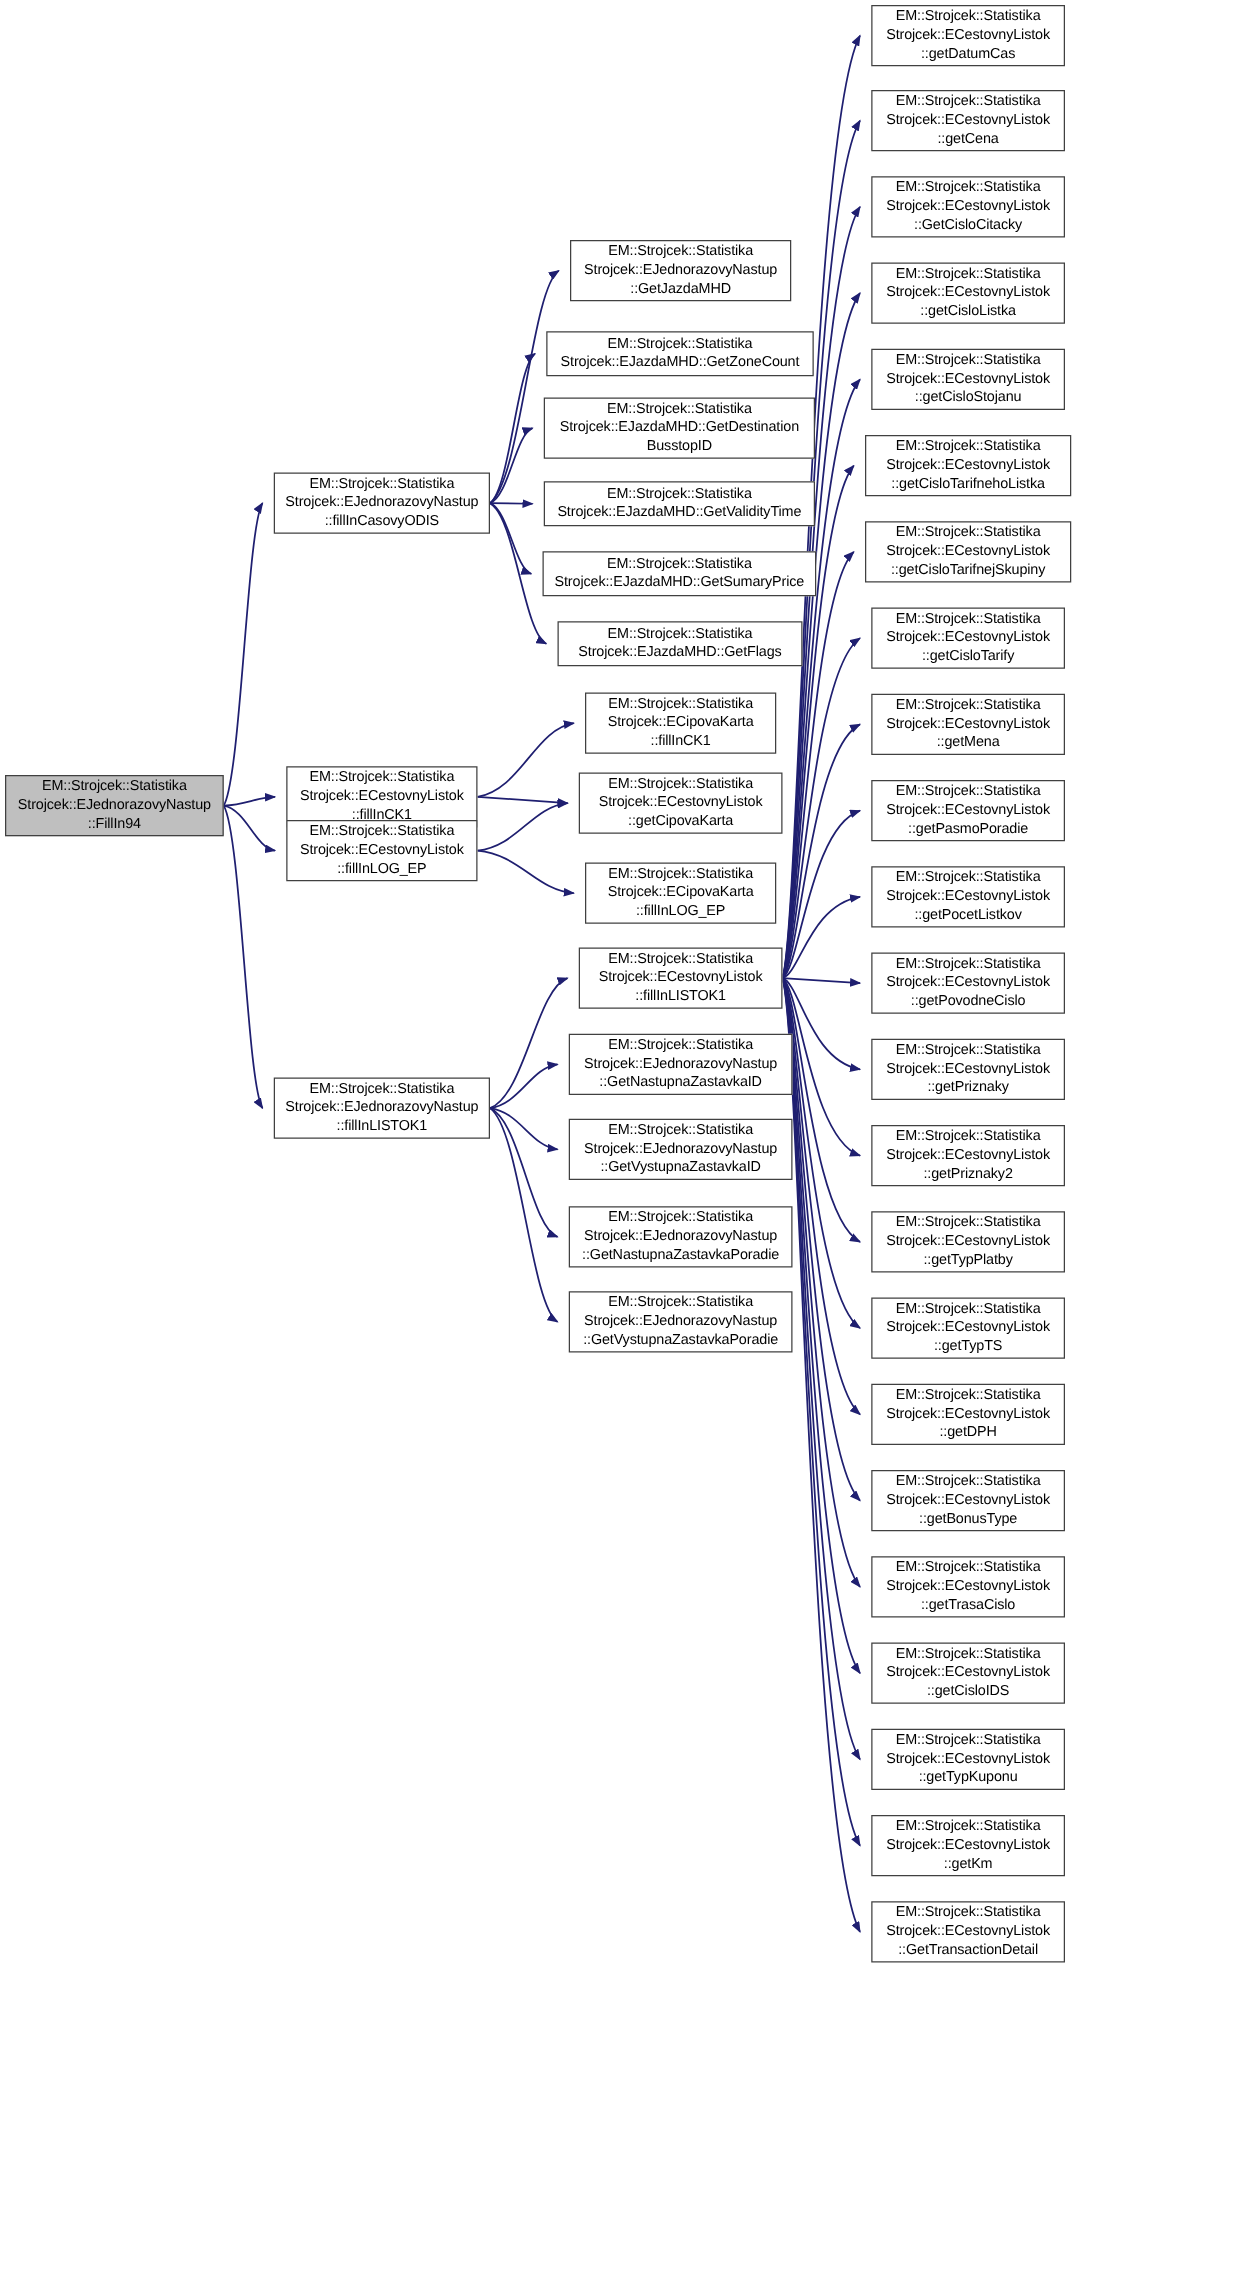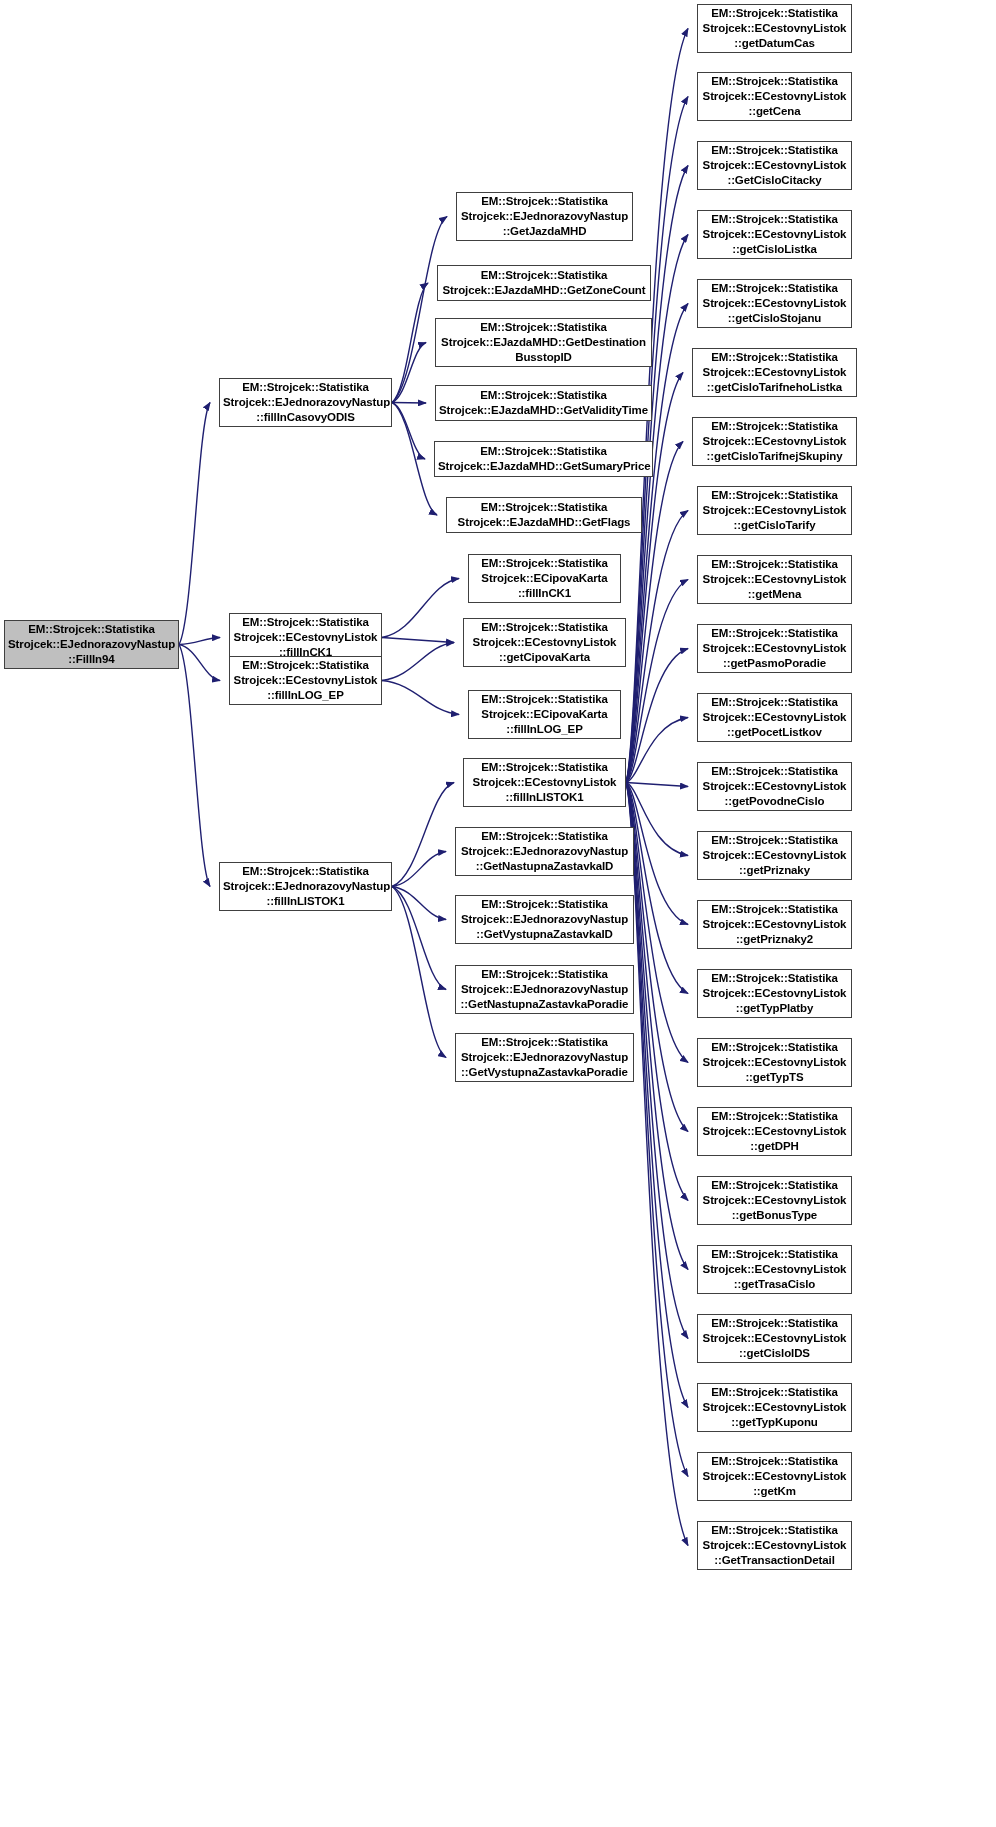--- a/index.html
+++ b/index.html
@@ -41,21 +41,20 @@
     white-space: pre-line;
     letter-spacing: -0.1px;
   }
   .node.root {
     background: #bfbfbf;
     border: 1px solid #404040;
   }
   .node .lbl {
     display: block;
     width: 100%;
-    font-weight: bold;
   }
 </style>
 </head>
 <body>
 
 <div id="graph">
   <svg class="edges" viewBox="0 0 996 1827">
     <defs>
       <marker id="arrow" markerWidth="9" markerHeight="7" refX="8" refY="3.5" orient="auto" markerUnits="userSpaceOnUse">
         <polygon points="0 0, 9 3.5, 0 7" fill="#1f1f70"></polygon>

